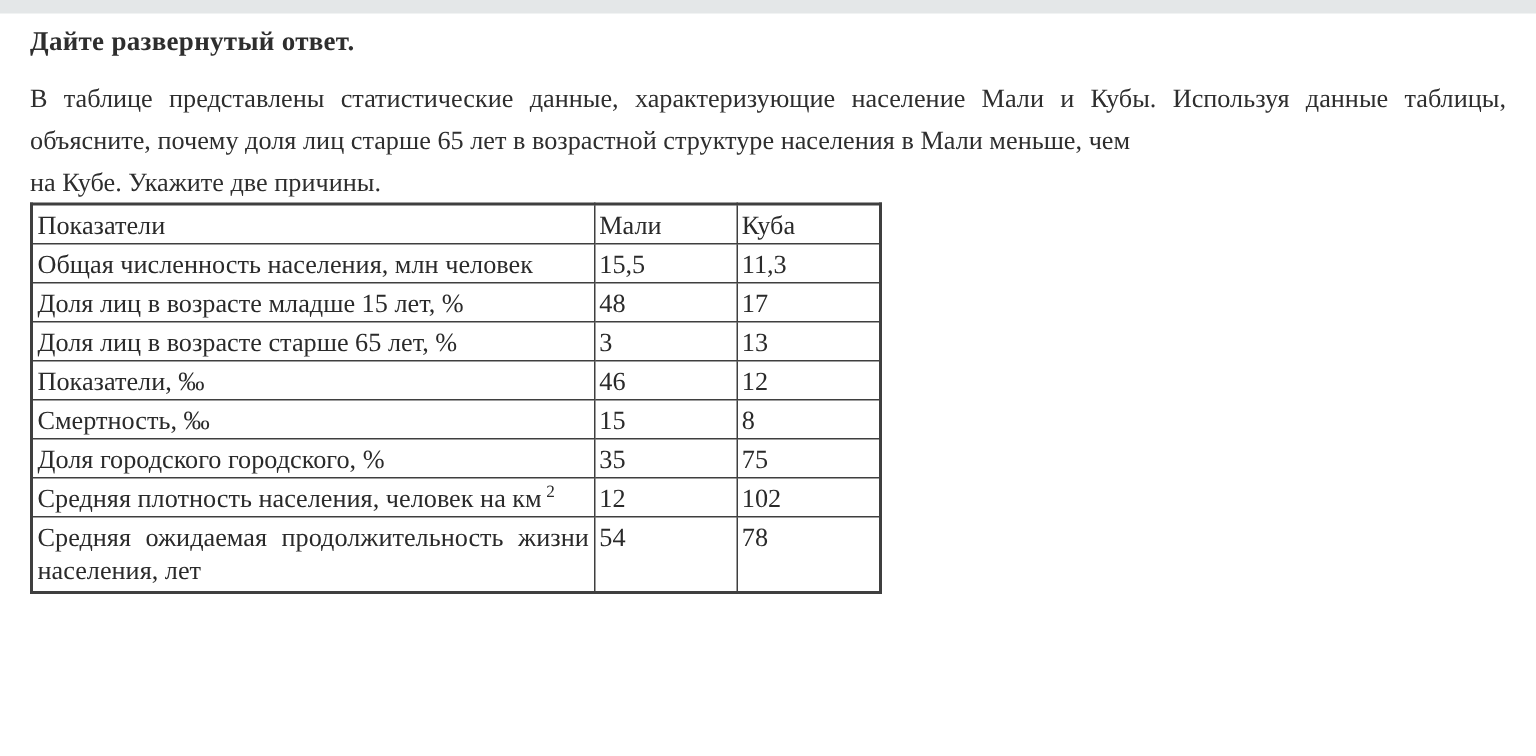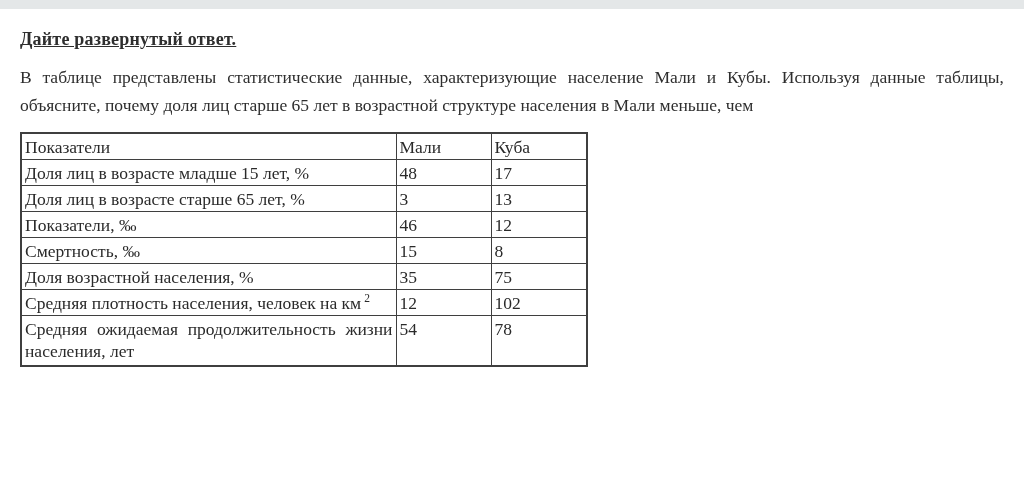--- a/index.html
+++ b/index.html
@@ -13,44 +13,42 @@
   }
   .topbar {
     width: 100%;
     height: 9px;
     background: #e4e7e8;
   }
   .content {
     padding: 0 20px;
   }
   .heading {
-    margin-top: 18px;
+    margin-top: 6px;
     font-size: 18px;
     line-height: 24px;
     font-weight: bold;
     letter-spacing: 0.2px;
-    text-decoration: underline;
   }
   .para {
     margin-top: 12px;
     width: 984px;
     font-size: 17.5px;
   }
   .line {
     line-height: 28px;
     white-space: nowrap;
   }
   .justify-line {
     white-space: normal;
     text-align: justify;
     text-align-last: justify;
   }
   .bold { font-weight: bold; letter-spacing: 0.2px; }
   table.demo {
-    margin-top: 13px;
     border-collapse: collapse;
     table-layout: fixed;
     width: 566px;
     font-size: 17.5px;
     color: #2a2a2a;
     border: 2px solid #3f3f3f;
   }
   table.demo td {
     border: 1px solid #3f3f3f;
     vertical-align: top;
@@ -78,33 +76,39 @@
 
 <div class="topbar"></div>
 
 <div class="content">
 
   <div class="heading">Дайте развернутый ответ.</div>
 
   <div class="para">
     <div class="line justify-line">В таблице представлены статистические данные, характеризующие население Мали и Кубы. Используя данные таблицы,</div>
     <div class="line">объясните, почему доля лиц старше 65 лет в возрастной структуре населения в Мали меньше, чем</div>
+    <div class="line">на Кубе. Укажите две причины.</div>
   </div>
 
   <table class="demo">
     <colgroup>
       <col style="width:375px">
       <col style="width:95px">
       <col style="width:96px">
     </colgroup>
     <tbody>
       <tr>
         <td class="label-cell">Показатели</td>
         <td>Мали</td>
         <td>Куба</td>
+      </tr>
+      <tr>
+        <td class="label-cell">Общая численность населения, млн человек</td>
+        <td>15,5</td>
+        <td>11,3</td>
       </tr>
       <tr>
         <td class="label-cell">Доля лиц в возрасте младше 15 лет, %</td>
         <td>48</td>
         <td>17</td>
       </tr>
       <tr>
         <td class="label-cell">Доля лиц в возрасте старше 65 лет, %</td>
         <td>3</td>
         <td>13</td>
@@ -113,21 +117,21 @@
         <td class="label-cell">Показатели, ‰</td>
         <td>46</td>
         <td>12</td>
       </tr>
       <tr>
         <td class="label-cell">Смертность, ‰</td>
         <td>15</td>
         <td>8</td>
       </tr>
       <tr>
-        <td class="label-cell">Доля возрастной населения, %</td>
+        <td class="label-cell">Доля городского городского, %</td>
         <td>35</td>
         <td>75</td>
       </tr>
       <tr>
         <td class="label-cell"><span>Средняя плотность населения, человек на км</span><sup class="sq">2</sup></td>
         <td>12</td>
         <td>102</td>
       </tr>
       <tr class="tall">
         <td class="label-cell"><span class="jline">Средняя ожидаемая продолжительность жизни</span><span>населения, лет</span></td>

